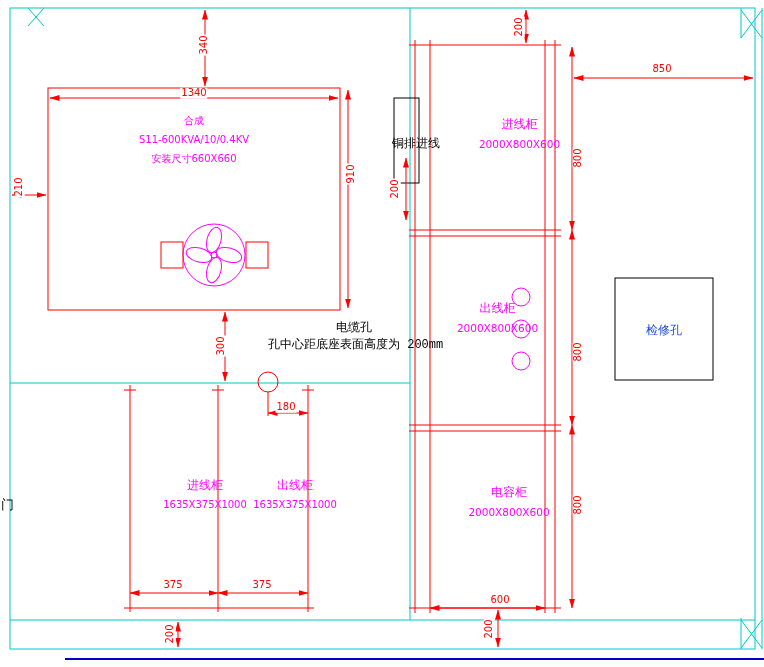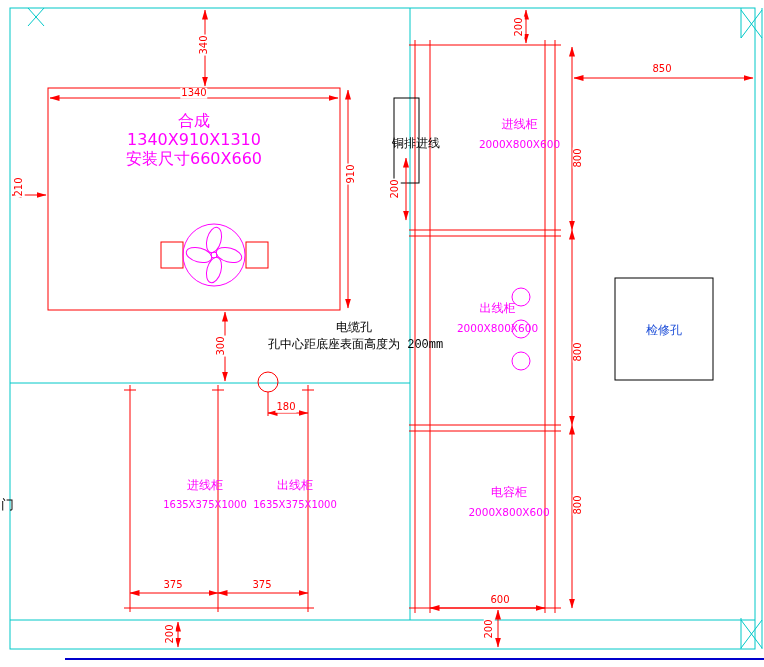--- a/index.html
+++ b/index.html
@@ -7,21 +7,21 @@
           font-family:"DejaVu Sans",sans-serif;}
   #canvas svg{position:absolute;left:0;top:0;}
   .lbl{position:absolute;white-space:nowrap;transform:translate(-50%,-50%);line-height:1.05;}
   .lbl.v{transform:translate(-50%,-50%) rotate(-90deg);}
   .dim-t{color:#ff0000;font-size:10px;background:#fff;padding:0 1px;}
   .blk{position:absolute;color:#000;font-size:12px;white-space:nowrap;font-family:Liberation Mono, monospace;}
   .cab{position:absolute;text-align:center;color:#ff00ff;padding-left:32px;}
   .cab .nm{font-size:12px;margin-bottom:5px;}
   .cab .sz{font-size:10.5px;letter-spacing:0;}
   .tx{position:absolute;left:48px;top:111px;width:292px;text-align:center;color:#ff00ff;
-      font-size:16px;line-height:19px;}
+      font-size:10px;line-height:19px;}
   .insp{position:absolute;left:615px;top:322px;width:98px;text-align:center;color:#1d4ed8;font-size:12px;}
 </style>
 </head>
 <body>
 
 <div id="canvas">
 
   <svg width="764" height="667" viewBox="0 0 764 667">
     <defs>
       <marker id="arw" viewBox="0 0 10 6" refX="9.5" refY="3" markerWidth="10" markerHeight="6" orient="auto-start-reverse" markerUnits="userSpaceOnUse">
@@ -114,21 +114,21 @@
       <line x1="430" y1="608" x2="545" y2="608" marker-start="url(#arw)" marker-end="url(#arw)"></line>
       <line x1="498" y1="610" x2="498" y2="647" marker-start="url(#arw)" marker-end="url(#arw)"></line>
       <line x1="130" y1="593" x2="218" y2="593" marker-start="url(#arw)" marker-end="url(#arw)"></line>
       <line x1="218" y1="593" x2="308" y2="593" marker-start="url(#arw)" marker-end="url(#arw)"></line>
       <line x1="178" y1="622" x2="178" y2="647" marker-start="url(#arw)" marker-end="url(#arw)"></line>
     </g>
   </svg>
 
   <div class="tx">
     <div>合成</div>
-    <div>1340X910X1310</div>
+    <div>S11-600KVA/10/0.4KV</div>
     <div>安装尺寸660X660</div>
   </div>
 
   <div class="cab" style="left:430px;top:116px;width:115px">
     <div class="nm">进线柜</div>
     <div class="sz">2000X800X600</div>
   </div>
   <div class="cab" style="left:413px;top:300px;width:105px">
     <div class="nm">出线柜</div>
     <div class="sz">2000X800X600</div>

